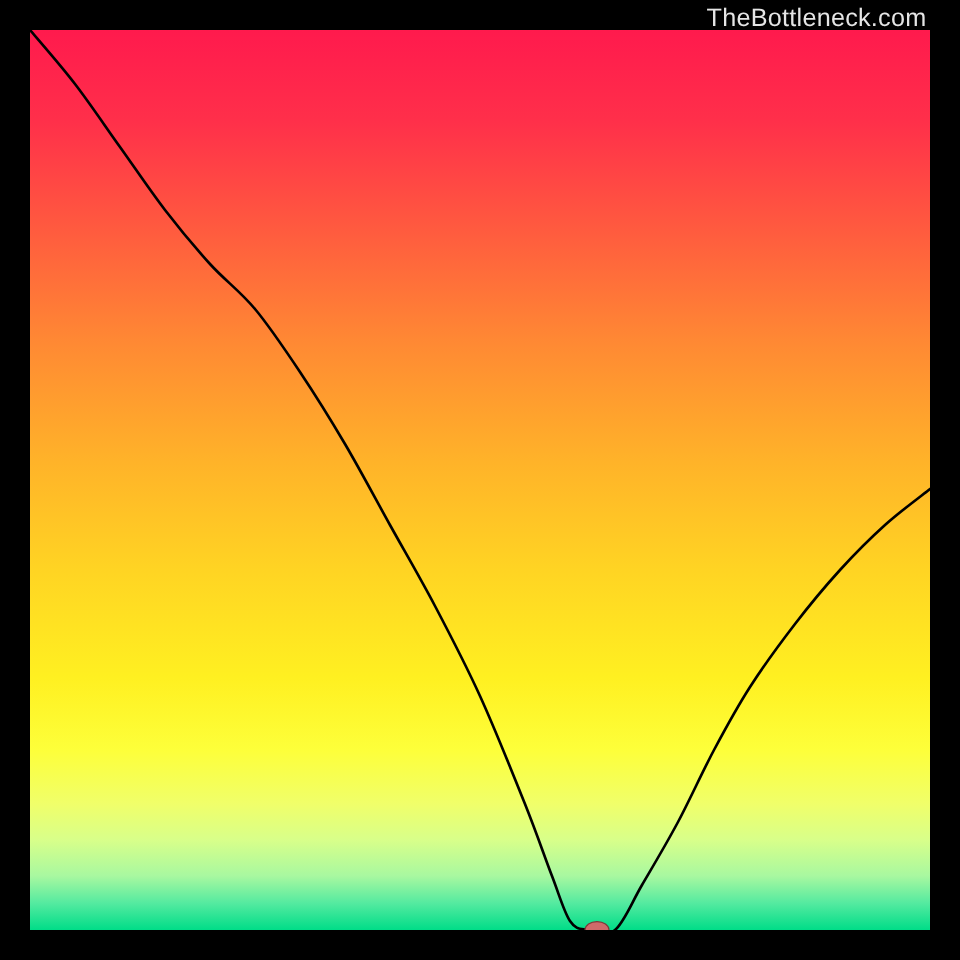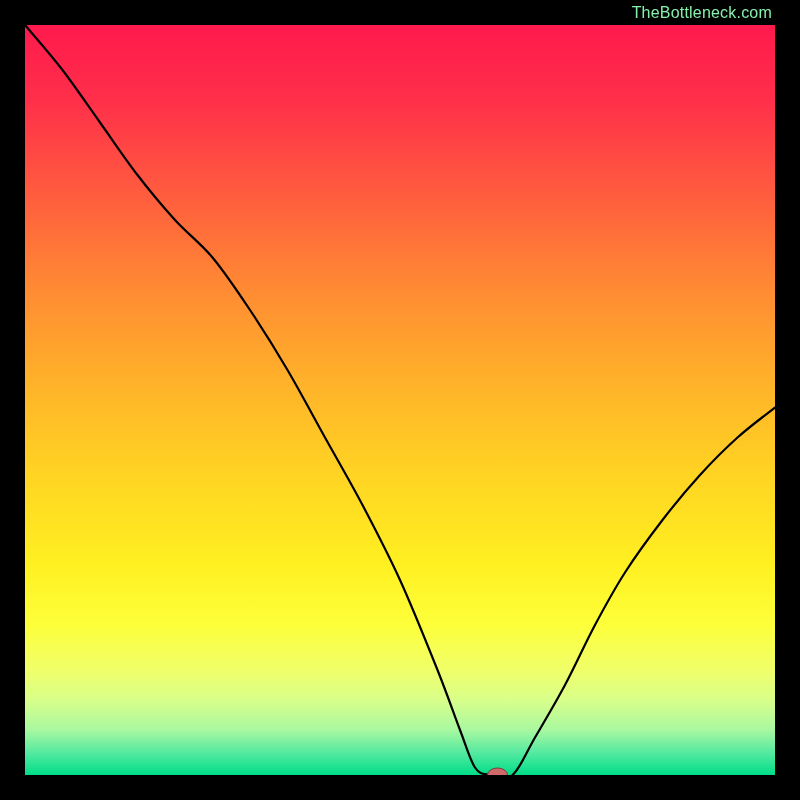--- a/index.html
+++ b/index.html
@@ -23,22 +23,22 @@
     left: 25px;
     top: 25px;
     width: 750px;
     height: 750px;
     overflow: hidden;
   }
   .watermark {
     position: absolute;
     top: 4px;
     right: 28px;
-    color: #86efac;
-    font-size: 16px;
+    color: #e5e5e5;
+    font-size: 21px;
     font-weight: 500;
     letter-spacing: 0.2px;
     z-index: 5;
     text-align: center;
   }
   svg { display: block; }
 </style>
 </head>
 <body>
 <div class="frame">

